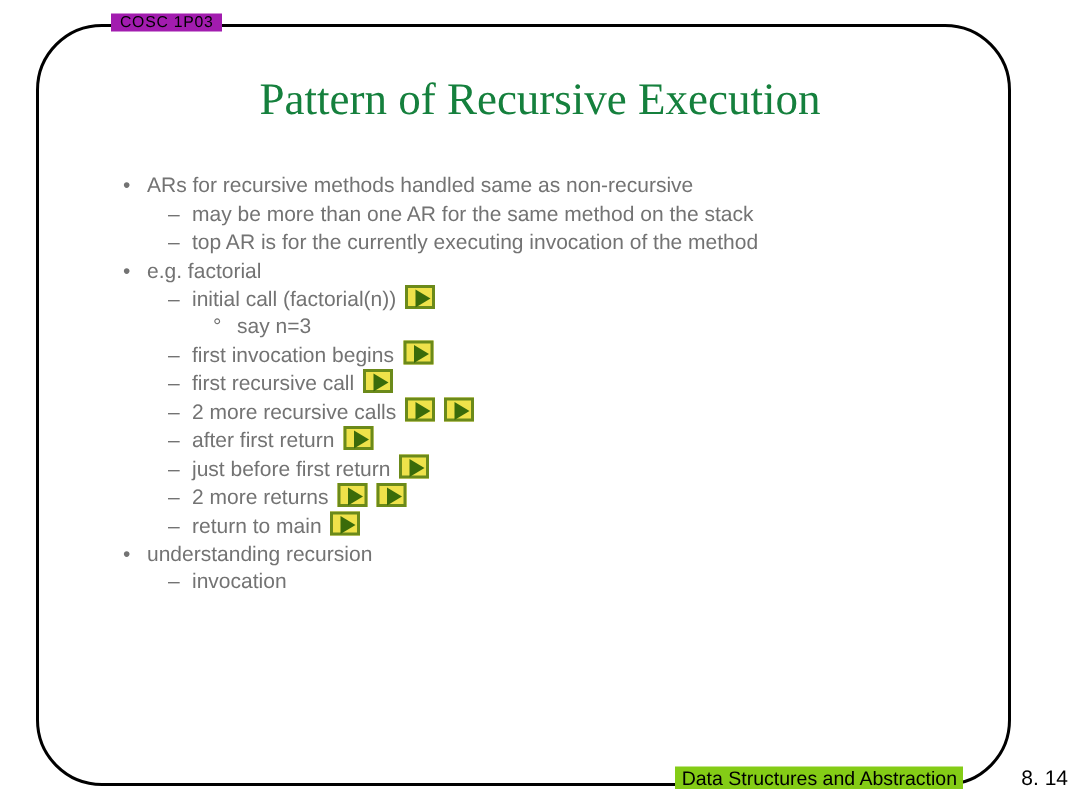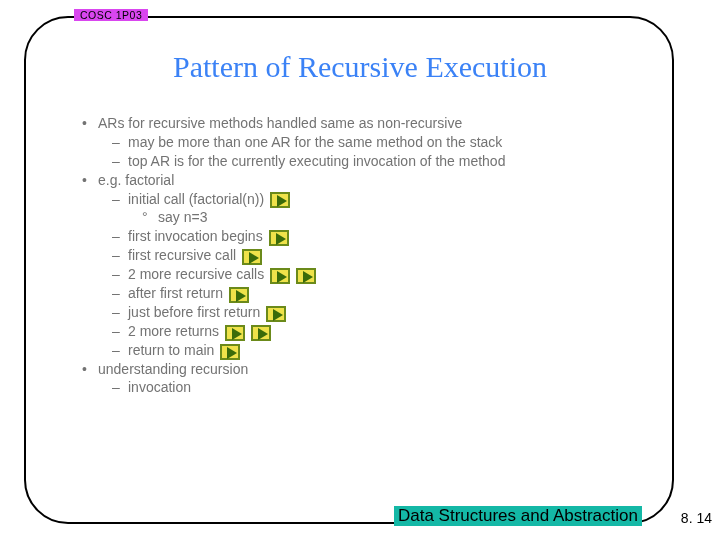--- a/index.html
+++ b/index.html
@@ -18,53 +18,53 @@
     width: 650px;
     height: 508px;
     border: 2.5px solid #000;
     border-radius: 44px;
     background: #fff;
   }
   .course-tag {
     position: absolute;
     left: 74px;
     top: 9px;
-    background: #d946ef;
+    background: #a21caf;
     padding: 0 6px;
     font-size: 10.5px;
     color: #000;
     letter-spacing: 0.5px;
   }
   .title {
     position: absolute;
     left: 0;
     right: 0;
     top: 50px;
     text-align: center;
     font-size: 30px;
     font-weight: 400;
     font-family: "Times New Roman", Times, serif;
-    color: #3b82f6;
+    color: #15803d;
   }
   .content {
     position: absolute;
     left: 80px;
     top: 114px;
     width: 560px;
     font-size: 14px;
     color: #737373;
     line-height: 1.35;
   }
   .lvl1 { padding-left: 18px; position: relative; }
   .lvl1::before { content: "•"; position: absolute; left: 2px; top: 0; }
   .lvl2 { padding-left: 48px; position: relative; }
   .lvl2::before { content: "–"; position: absolute; left: 32px; top: 0; }
   .lvl3 { padding-left: 78px; position: relative; }
   .lvl3::before { content: "°"; position: absolute; left: 62px; top: 0; }
-  .row { display: flex; align-items: flex-end; gap: 6px; }
+  .row { display: flex; align-items: flex-start; gap: 6px; }
   .play-icon {
     display: inline-block;
     width: 20px;
     height: 16px;
     border: 2px solid #6b8a1a;
     background: #efe24a;
     position: relative;
     flex-shrink: 0;
   }
   .play-icon::after {
@@ -74,22 +74,22 @@
     top: 1px;
     width: 0; height: 0;
     border-left: 10px solid #3a6b0a;
     border-top: 6px solid transparent;
     border-bottom: 6px solid transparent;
   }
   .footer-text {
     position: absolute;
     right: 78px;
     bottom: 14px;
-    font-size: 17px;
-    background: #14b8a6;
+    font-size: 13px;
+    background: #84cc16;
     padding: 0 4px;
   }
   .page-num {
     position: absolute;
     right: 8px;
     bottom: 14px;
     font-size: 14px;
   }
 </style>
 </head>

